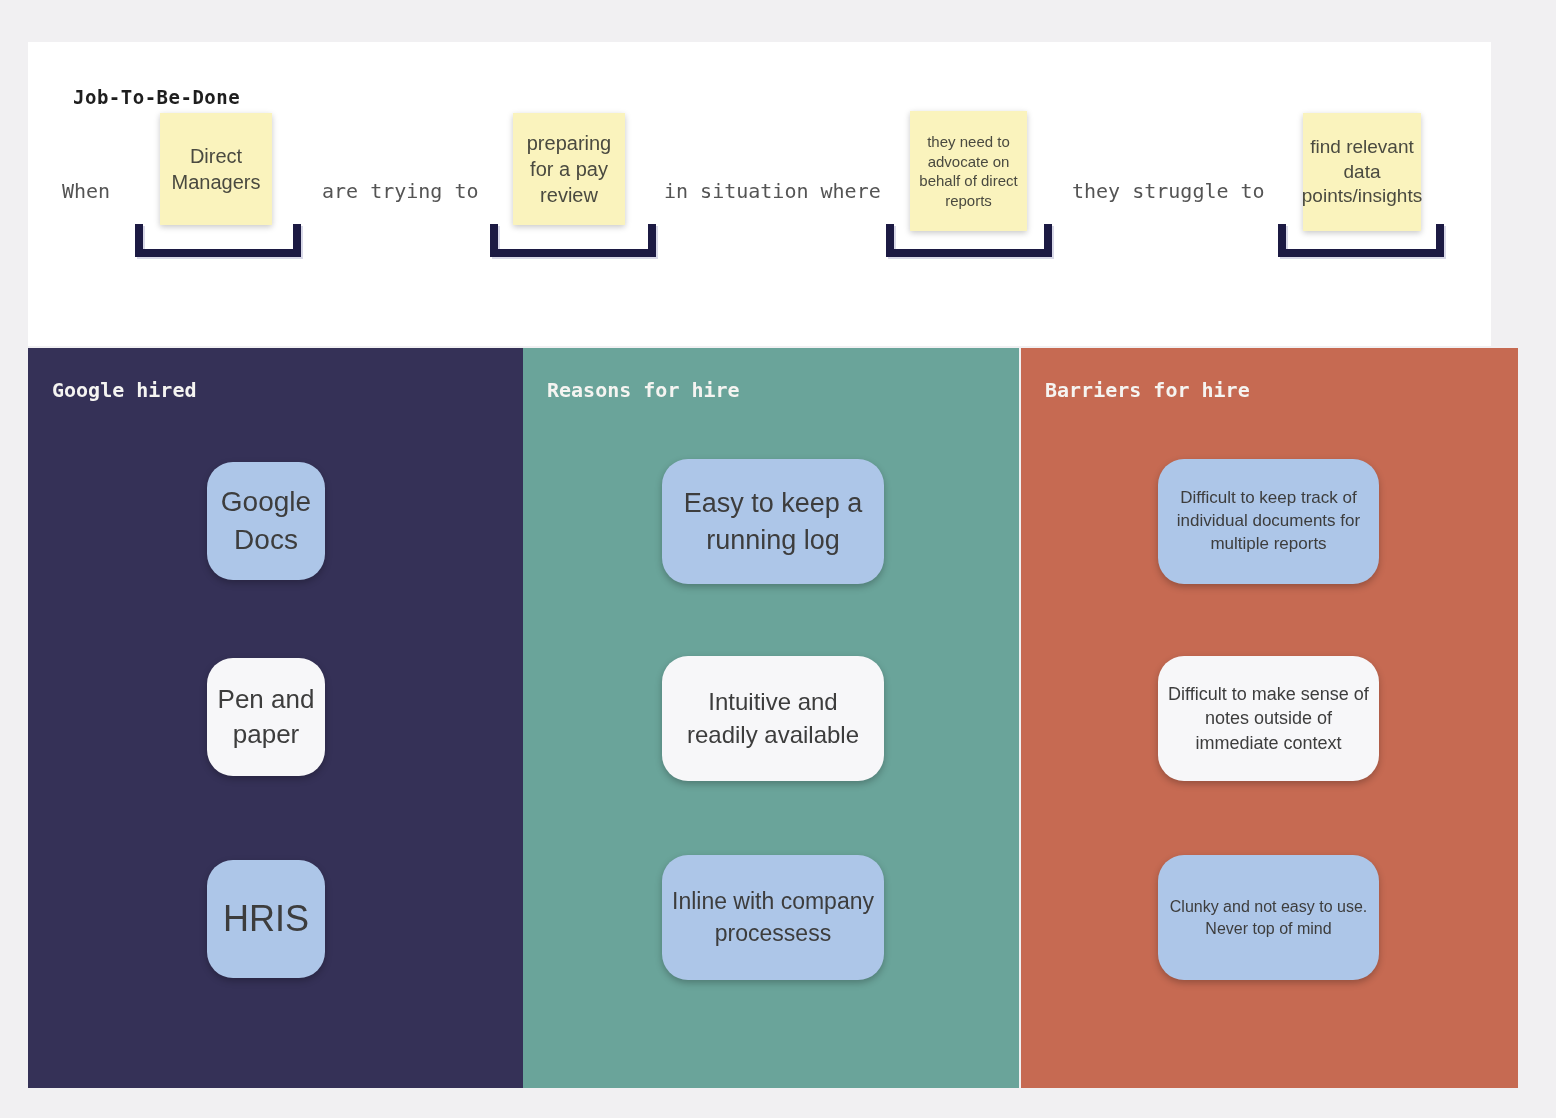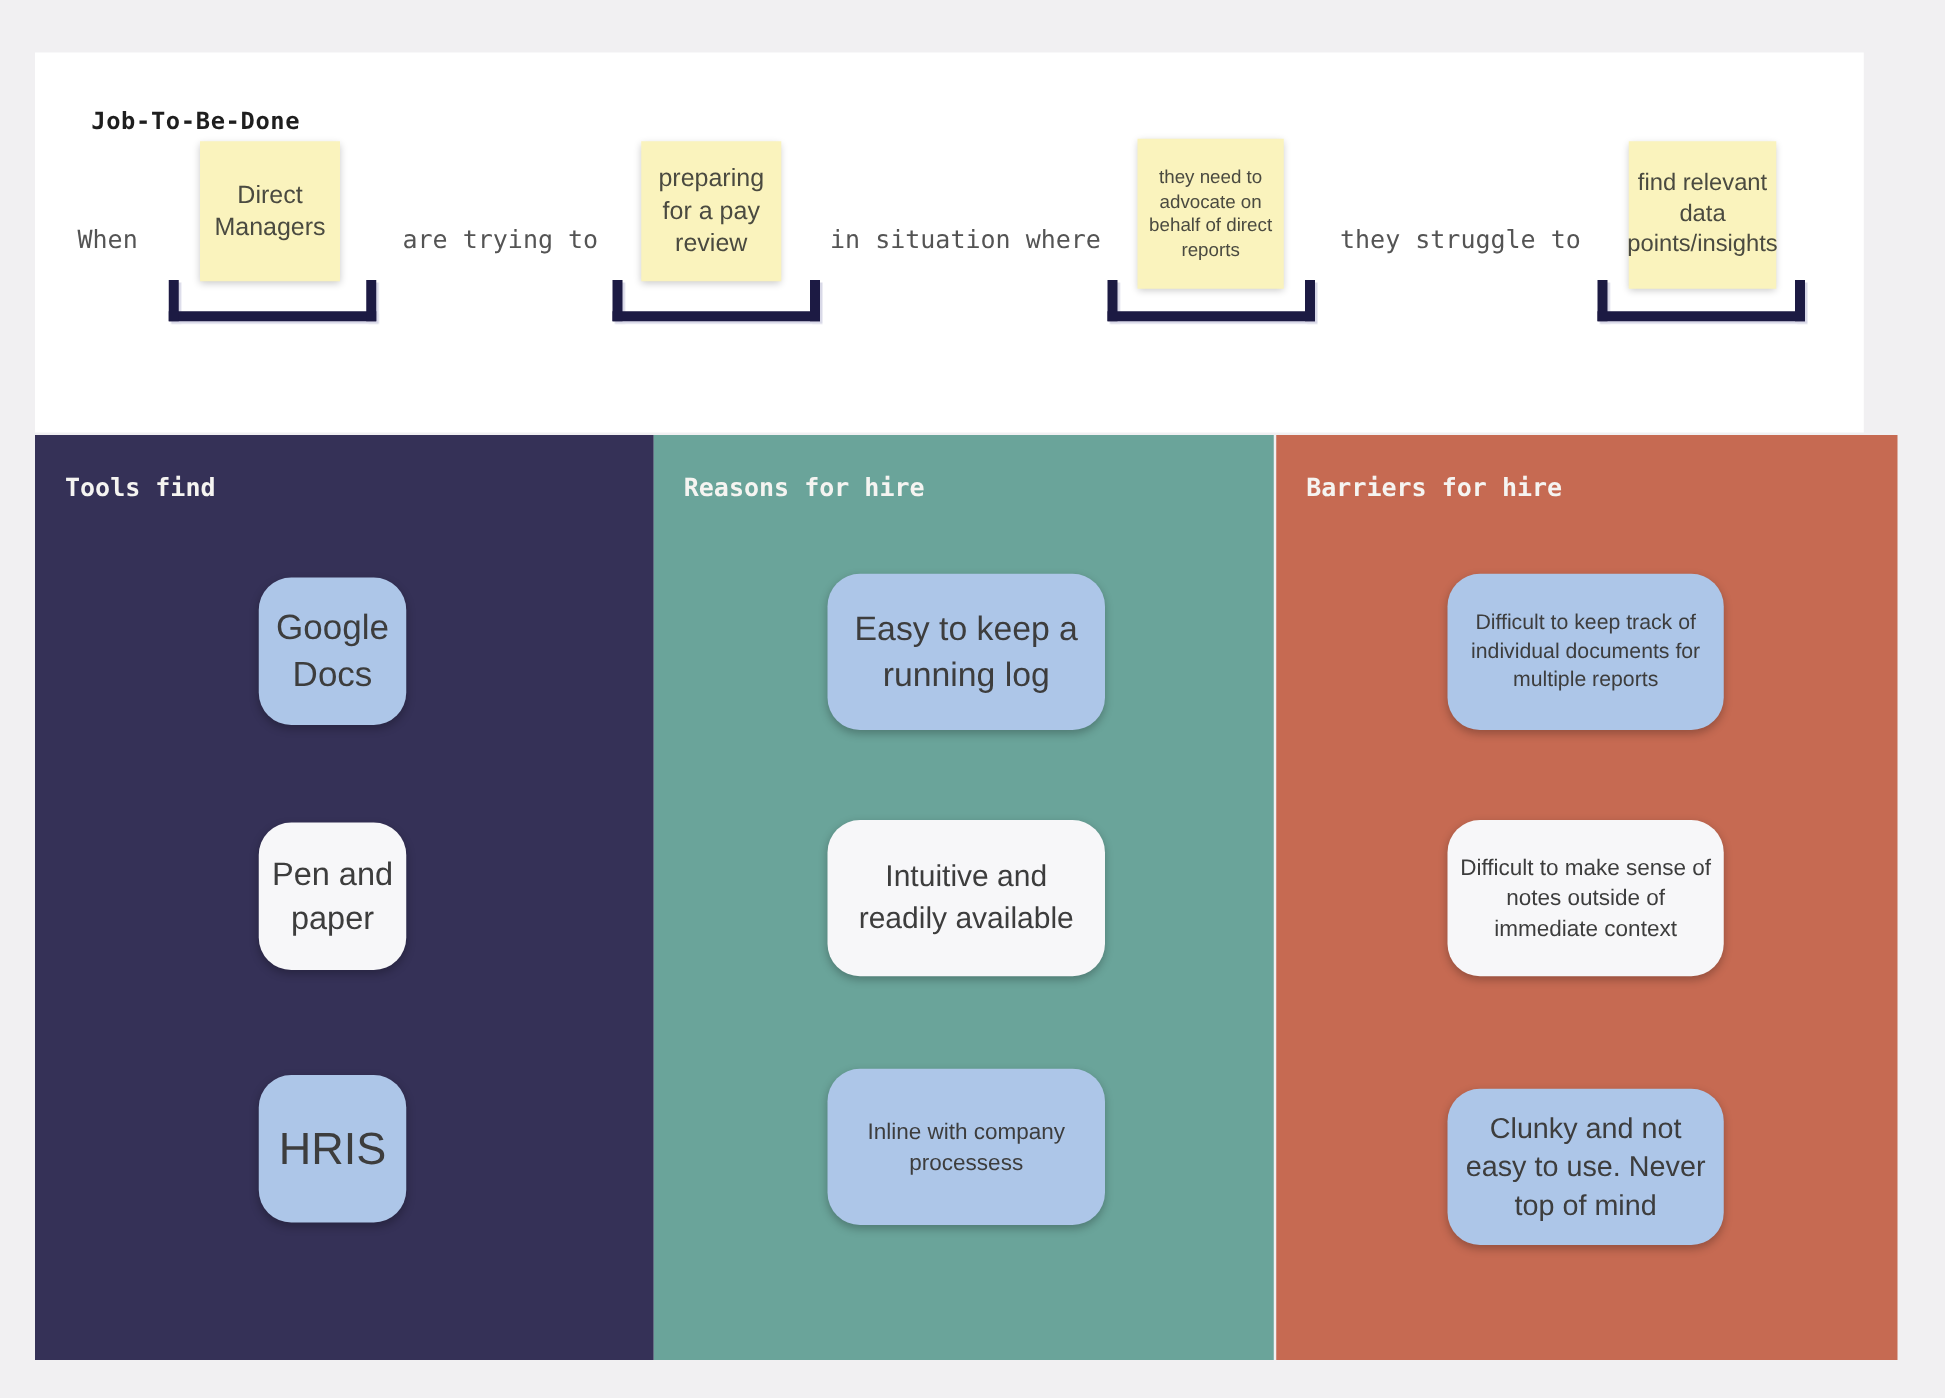--- a/index.html
+++ b/index.html
@@ -75,26 +75,26 @@
   }
   
   .c1-n{left:179px;width:118px;height:118px;}
   .c1-n1{top:114px;font-size:28px;}
   .c1-n2{top:310px;font-size:26px;}
   .c1-n3{top:512px;font-size:36px;}
   
   .c2-n{left:139px;width:222px;height:125px;}
   .c2-n1{top:111px;font-size:27px;}
   .c2-n2{top:308px;font-size:24px;}
-  .c2-n3{top:507px;font-size:18px;}
+  .c2-n3{top:507px;font-size:23px;}
   
   .c3-n{left:137px;width:221px;height:125px;}
   .c3-n1{top:111px;font-size:17px;}
   .c3-n2{top:308px;font-size:18px;}
-  .c3-n3{top:523px;font-size:23px;}
+  .c3-n3{top:507px;font-size:16px;}
 </style>
 </head>
 <body>
 
 <div class="top-panel" style="background-color: rgb(255, 255, 255);">
   <div class="board-title">Job-To-Be-Done</div>
 </div>
 
 <span class="phrase phrase-1">When</span>
 <span class="phrase phrase-2">are trying to</span>
@@ -105,21 +105,21 @@
 <div class="sticky sticky-2" style="background-color: rgb(250, 243, 189);">preparing for a pay review</div>
 <div class="sticky sticky-3" style="background-color: rgb(250, 243, 189);">they need to advocate on behalf of direct reports</div>
 <div class="sticky sticky-4" style="background-color: rgb(250, 243, 189);">find relevant data points/insights</div>
 
 <div class="bracket bracket-1"></div>
 <div class="bracket bracket-2"></div>
 <div class="bracket bracket-3"></div>
 <div class="bracket bracket-4"></div>
 
 <div class="column col-1" style="background-color: rgb(53, 49, 87);">
-  <div class="col-header">Tools find</div>
+  <div class="col-header">Google hired</div>
   <div class="note c1-n c1-n1" style="background-color: rgb(173, 198, 232);">Google Docs</div>
   <div class="note c1-n c1-n2" style="background-color: rgb(247, 247, 249);">Pen and paper</div>
   <div class="note c1-n c1-n3" style="background-color: rgb(173, 198, 232);">HRIS</div>
 </div>
 
 <div class="column col-2" style="background-color: rgb(106, 164, 154);">
   <div class="col-header">Reasons for hire</div>
   <div class="note c2-n c2-n1" style="background-color: rgb(173, 198, 232);">Easy to keep a running log</div>
   <div class="note c2-n c2-n2" style="background-color: rgb(247, 247, 249);">Intuitive and readily available</div>
   <div class="note c2-n c2-n3" style="background-color: rgb(173, 198, 232);">Inline with company processess</div>

